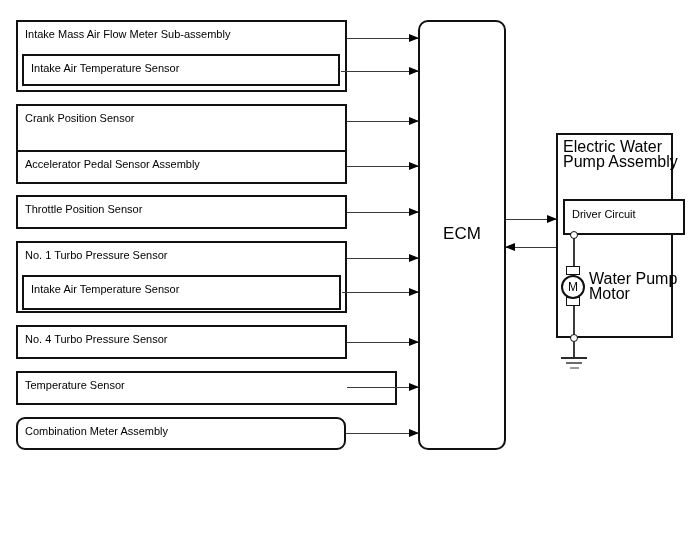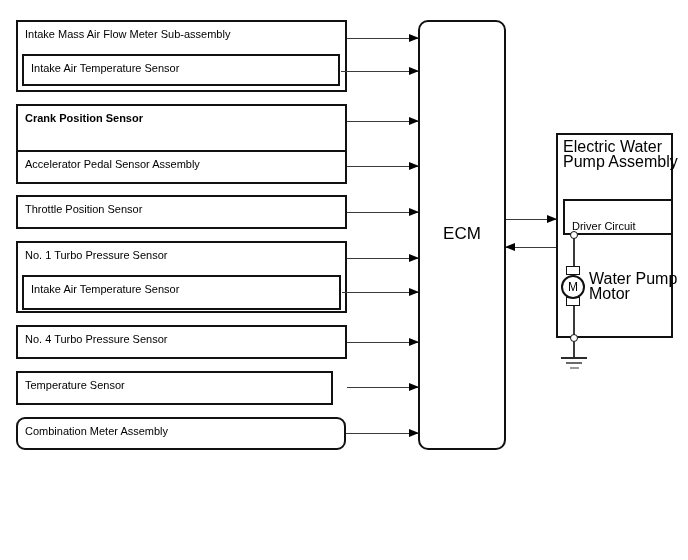--- a/index.html
+++ b/index.html
@@ -15,39 +15,39 @@
     position:absolute; border:2px solid #111; background:#fff;
     font-size:11px; line-height:13px; padding:6px 4px 0 7px;
   }
   .nested { border-width:2px; }
   .r8  { border-radius:9px; }
   .r10 { border-radius:10px; }
 
   
   .b1  { left:16px; top:20px;  width:331px; height:72px; }
   .b1n { left:22px; top:54px;  width:318px; height:32px; }
-  .b2  { left:16px; top:104px; width:331px; height:50px;font-weight:bold; }
+  .b2  { left:16px; top:104px; width:331px; height:50px; }
   .b3  { left:16px; top:150px; width:331px; height:34px; }
   .b4  { left:16px; top:195px; width:331px; height:34px; }
   .b5  { left:16px; top:241px; width:331px; height:72px; }
   .b5n { left:22px; top:275px; width:319px; height:35px; }
   .b6  { left:16px; top:325px; width:331px; height:34px; }
-  .b7  { left:16px; top:371px; width:317px; height:34px; }
+  .b7  { left:16px; top:371px; width:381px; height:34px; }
   .b8  { left:16px; top:417px; width:330px; height:33px; }
 
   
   .ecm { left:418px; top:20px; width:88px; height:430px; padding:0; }
   .ecm-label {
     position:absolute; left:0; top:205px; width:100%;
     text-align:center; font-size:17px;
   }
 
   
   .pump   { left:556px; top:133px; width:117px; height:205px; }
-  .driver { left:563px; top:199px; width:110px; height:36px; padding-top:19px; }
+  .driver { left:563px; top:199px; width:122px; height:36px; padding-top:7px; }
 
   
   .arrow { position:absolute; height:1px; background:#3a3a3a; }
   .arrow-right::after {
     content:""; position:absolute; right:-1px; top:-4px; width:0; height:0;
     border-left:10px solid #000;
     border-top:4.5px solid transparent; border-bottom:4.5px solid transparent;
   }
   .arrow-left::before {
     content:""; position:absolute; left:-1px; top:-4px; width:0; height:0;

